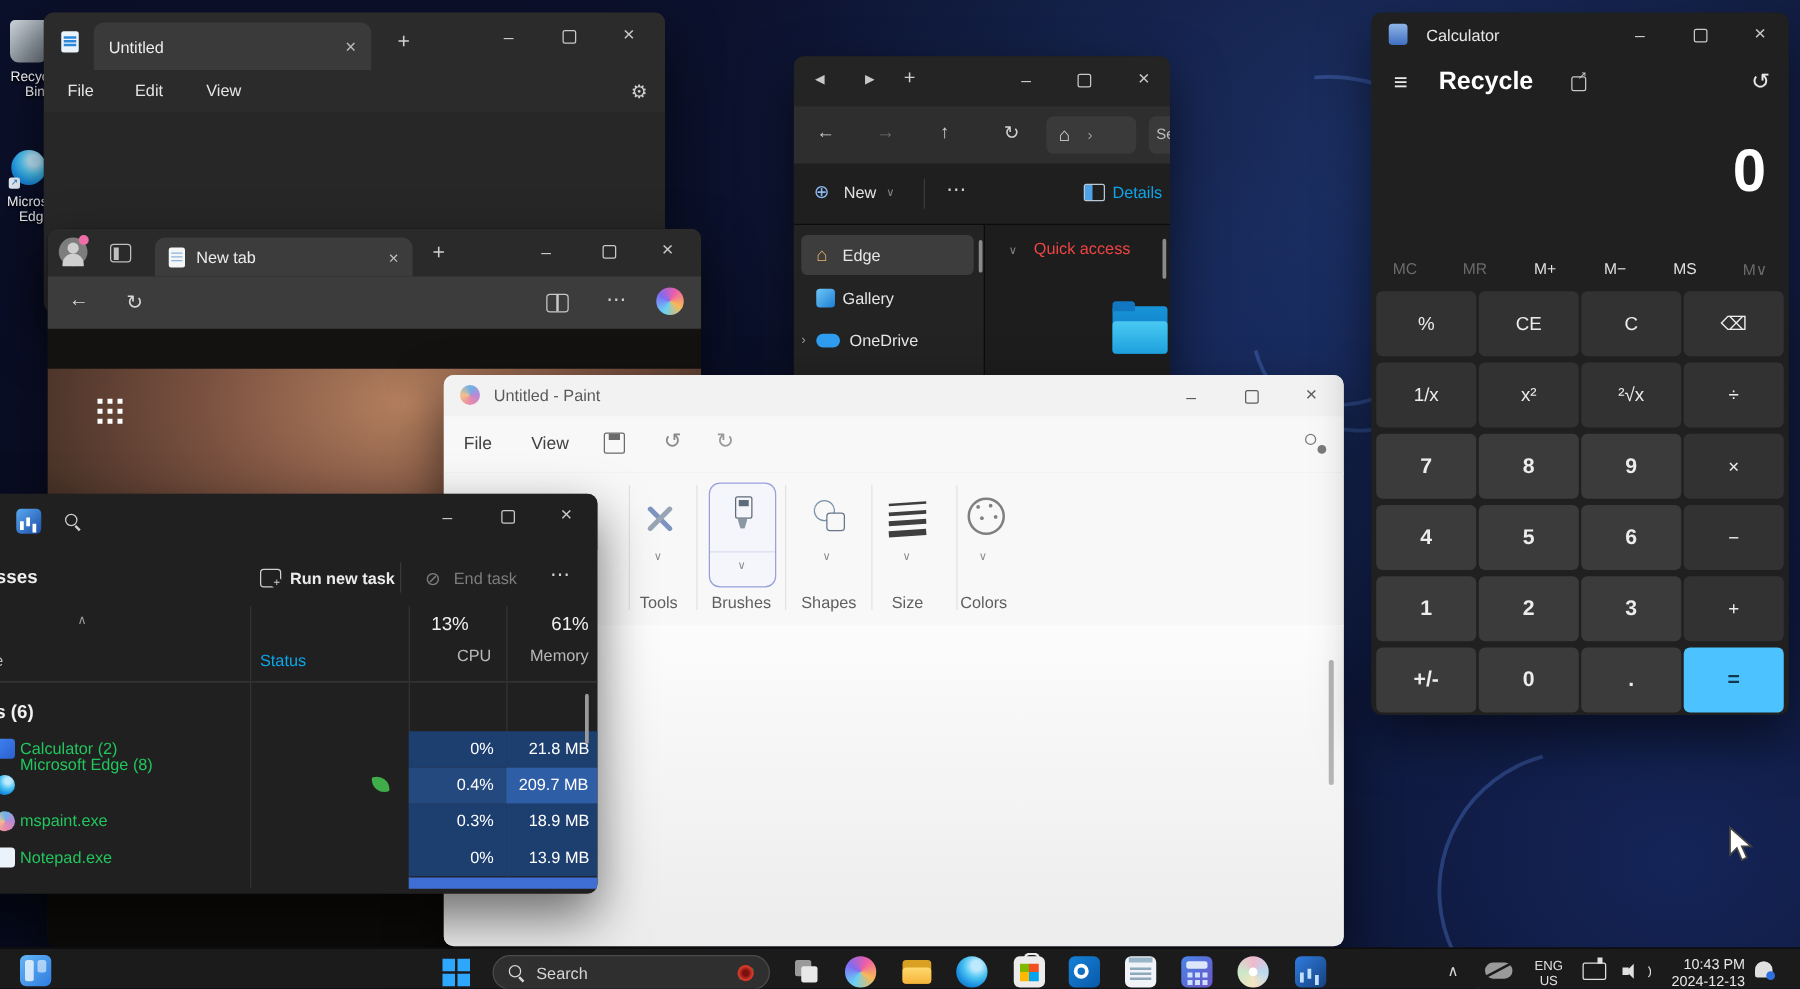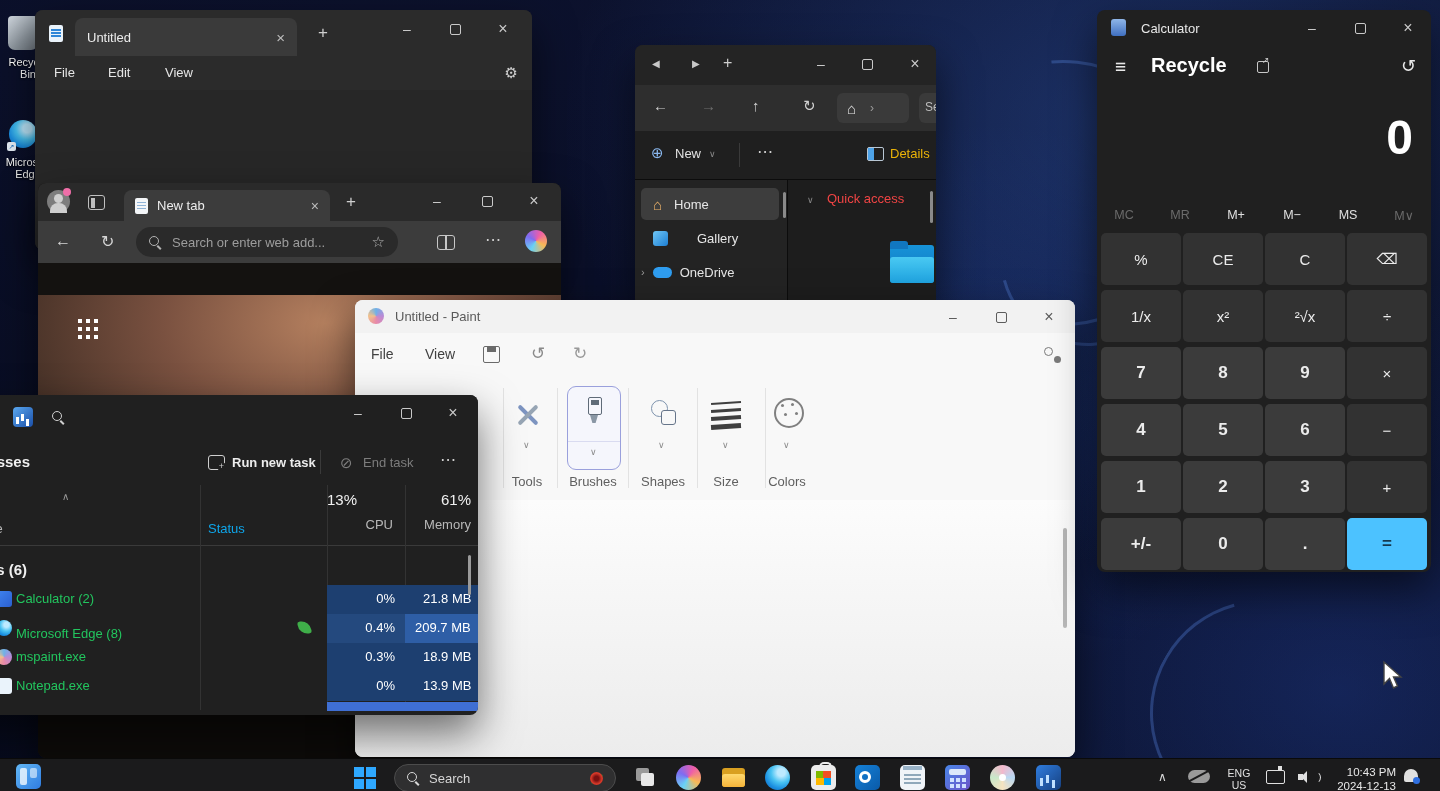--- a/index.html
+++ b/index.html
@@ -112,31 +112,31 @@
     </div>
     <div class="a" style="left:0;top:86px;width:100%;height:48px;background:#1f1f1f;border-bottom:1px solid #0c0c0c">
       <span class="a" style="left:16px;top:13px;font-size:15px;color:#8ab8ef">⊕</span>
       <span class="a" style="left:40px;top:15px;font-size:13px;color:#e2e2e2">New</span>
       <span class="a chev" style="left:74px;top:18px">∨</span>
       <div class="vline" style="left:104px;top:12px;height:24px"></div>
       <span class="a" style="left:122px;top:11px;font-size:16px;color:#d0d0d0">⋯</span>
       <div class="a" style="left:232px;top:16px;width:15px;height:12px;border:1.3px solid #b9c7d4;border-radius:2px">
         <div class="a" style="left:0;top:0;width:6px;height:12px;background:#4ea3e8"></div>
       </div>
-      <span class="a" style="left:255px;top:15px;font-size:13px;color:#eab308">Details</span>
+      <span class="a" style="left:255px;top:15px;font-size:13px;color:#0ea5e9">Details</span>
     </div>
     <div class="a" style="left:0;top:135px;width:152px;bottom:0;background:#232323">
       <div class="a flex" style="left:6px;top:8px;width:138px;height:32px;background:#3d3d3d;border-radius:5px">
         <span style="margin-left:12px;font-size:15px;color:#f0b46a">⌂</span>
-        <span style="margin-left:12px;font-size:13px">Home</span>
+        <span style="margin-left:12px;font-size:13px">Edge</span>
       </div>
       <div class="a" style="left:148px;top:12px;width:3px;height:26px;background:#8a8a8a;border-radius:2px"></div>
       <div class="a flex" style="left:6px;top:42px;width:138px;height:32px">
         <span style="margin-left:12px;width:15px;height:15px;border-radius:3px;background:linear-gradient(135deg,#6fc6f5,#1d7fd4);display:inline-block"></span>
-        <span style="margin-left:29px;font-size:13px">Gallery</span>
+        <span style="margin-left:6px;font-size:13px">Gallery</span>
       </div>
       <div class="a flex" style="left:6px;top:76px;width:138px;height:32px">
         <span style="margin-left:0;font-size:11px;color:#9a9a9a">›</span>
         <span style="margin-left:8px;width:19px;height:11px;background:#2f9df0;border-radius:6px;position:relative;display:inline-block"></span>
         <span style="margin-left:8px;font-size:13px">OneDrive</span>
       </div>
     </div>
     <div class="a" style="left:152px;top:135px;right:0;bottom:0;background:#1d1d1d;border-left:1px solid #0c0c0c"></div>
     <span class="a chev" style="left:172px;top:150px">∨</span>
     <span class="a" style="left:192px;top:146px;font-size:13px;color:#ef4444">Quick access</span>
@@ -169,25 +169,20 @@
       </div>
     <div class="cap" style="left:427px;top:3px">
         <span class="maxbox"></span>
       </div>
     <div class="cap" style="left:474px;top:3px">
         <span style="font-size:16px">×</span>
       </div>
     <div class="a" style="left:0;top:38px;width:100%;height:42px;background:#3c3c3c">
       <span class="a" style="left:17px;top:11px;font-size:16px;color:#d6d6d6">←</span>
       <span class="a" style="left:63px;top:11px;font-size:16px;color:#d6d6d6">↻</span>
-      <div class="a flex" style="left:98px;top:6px;width:262px;height:30px;background:#2a2a2a;border-radius:15px;padding:0 13px;box-sizing:border-box">
-        <span class="mag" style="color:#b3b3b3"></span>
-        <span style="margin-left:10px;font-size:13px;color:#9d9d9d;white-space:nowrap">Search or enter web add...</span>
-        <span style="margin-left:auto;font-size:15px;color:#b0b0b0">☆</span>
-      </div>
       <div class="a" style="left:399px;top:14px;width:16px;height:13px;border:1.5px solid #c8c8c8;border-radius:3px">
         <div class="a" style="left:7px;top:0;width:1.5px;height:13px;background:#c8c8c8"></div>
       </div>
       <span class="a" style="left:447px;top:9px;font-size:16px;color:#d0d0d0">⋯</span>
       <div class="a" style="left:487px;top:9px;width:22px;height:22px;border-radius:50%;background:conic-gradient(from 210deg,#69d2f5,#7e6bf2,#ef5da8,#f7b955,#69d2f5)"></div>
     </div>
     <div class="a" style="left:0;top:112px;width:100%;bottom:0;background:radial-gradient(120% 85% at 55% 6%, #b5805f 0%, #7a5140 26%, #3c2b22 54%, #17120f 80%, #0d0b09 100%)">
       <div class="a" style="left:40px;top:24px;width:4px;height:4px;background:#fff;box-shadow:8px 0 #fff,16px 0 #fff,0 8px #fff,8px 8px #fff,16px 8px #fff,0 16px #fff,8px 16px #fff,16px 16px #fff"></div>
       <div class="a flex" style="left:79px;top:135px;width:276px;height:43px;background:#ffffff;border-radius:22px;box-shadow:0 3px 10px rgba(0,0,0,.35);padding:0 22px;box-sizing:border-box">
         <span class="mag" style="color:#6e6e6e;transform:scale(1.15)"></span>
@@ -290,21 +285,21 @@
     <span class="a" style="left:382px;top:60px;font-size:13px;font-weight:600;color:#ececec">Run new task</span>
     <div class="vline" style="left:470px;top:55px;height:24px"></div>
     <span class="a" style="left:490px;top:59px;font-size:15px;color:#7d7d7d">⊘</span>
     <span class="a" style="left:513px;top:60px;font-size:13px;color:#7d7d7d">End task</span>
     <span class="a" style="left:590px;top:55px;font-size:16px;color:#d0d0d0">⋯</span>
     
     <div class="a" style="left:0;top:90px;width:100%;height:60px;border-bottom:1px solid #3a3a3a">
       <span class="a" style="left:212px;top:6px;font-size:10px;color:#9a9a9a">∧</span>
       <span class="a" style="left:118px;top:36px;font-size:13px;color:#b8b8b8">Name</span>
       <span class="a" style="left:358px;top:36px;font-size:13px;color:#0ea5e9">Status</span>
-      <span class="a" style="left:477px;top:6px;width:66px;text-align:left;font-size:15px;color:#f0f0f0">13%</span>
+      <span class="a" style="left:477px;top:6px;width:66px;text-align:center;font-size:15px;color:#f0f0f0">13%</span>
       <span class="a" style="left:477px;top:32px;width:66px;text-align:right;font-size:13px;color:#b8b8b8">CPU</span>
       <span class="a" style="left:555px;top:6px;width:66px;text-align:right;font-size:15px;color:#f0f0f0">61%</span>
       <span class="a" style="left:555px;top:32px;width:66px;text-align:right;font-size:13px;color:#b8b8b8">Memory</span>
     </div>
     <div class="vline" style="left:350px;top:90px;height:225px;background:#333"></div>
     <div class="vline" style="left:477px;top:90px;height:225px;background:#333"></div>
     <div class="vline" style="left:555px;top:90px;height:225px;background:#333"></div>
     <span class="a" style="left:117px;top:166px;font-size:15px;font-weight:700;color:#f0f0f0">Apps (6)</span>
     
     <div>
@@ -312,21 +307,21 @@
       <div class="trow-icon" style="left:146px;top:196px;background:linear-gradient(135deg,#3f84f0,#2b5fd0)"></div>
       <span class="tmtxt" style="left:166px;top:196px">Calculator (2)</span>
       <div class="heat" style="left:477px;top:190px;width:78px;background:#1d3f70">
           <span class="tmtxt" style="right:10px;top:6px;color:#fff;position:absolute">0%</span>
         </div>
       <div class="heat" style="left:555px;top:190px;width:73px;background:#1d3f70;overflow:hidden">
           <span class="tmtxt" style="left:18px;top:6px;color:#fff;position:absolute">21.8 MB</span>
         </div>
 
       <div class="trow-icon" style="left:146px;top:225px;border-radius:50%;background:radial-gradient(circle at 65% 30%,#bdeaff 0 16%,#49c3f2 42%,#1b8fe0 68%,#0f5fb0 100%)"></div>
-      <span class="tmtxt" style="left:166px;top:231px">Microsoft Edge (8)</span>
+      <span class="tmtxt" style="left:166px;top:209px">Microsoft Edge (8)</span>
       <div class="a" style="left:448px;top:226px;width:13px;height:13px;background:#3fae49;border-radius:2px 10px 2px 10px;transform:rotate(-8deg)"></div>
       <div class="heat" style="left:477px;top:219px;width:78px;background:#24497e">
           <span class="tmtxt" style="right:10px;top:6px;color:#fff;position:absolute">0.4%</span>
         </div>
       <div class="heat" style="left:555px;top:219px;width:73px;background:#2e5ea6;overflow:hidden">
           <span class="tmtxt" style="left:10px;top:6px;color:#fff;position:absolute">209.7 MB</span>
         </div>
 
       <div class="trow-icon" style="left:146px;top:254px;border-radius:50%;background:conic-gradient(#6db2e8,#b98ad6,#e88aa8,#f2c18a,#6db2e8)"></div>
       <span class="tmtxt" style="left:166px;top:254px">mspaint.exe</span>

